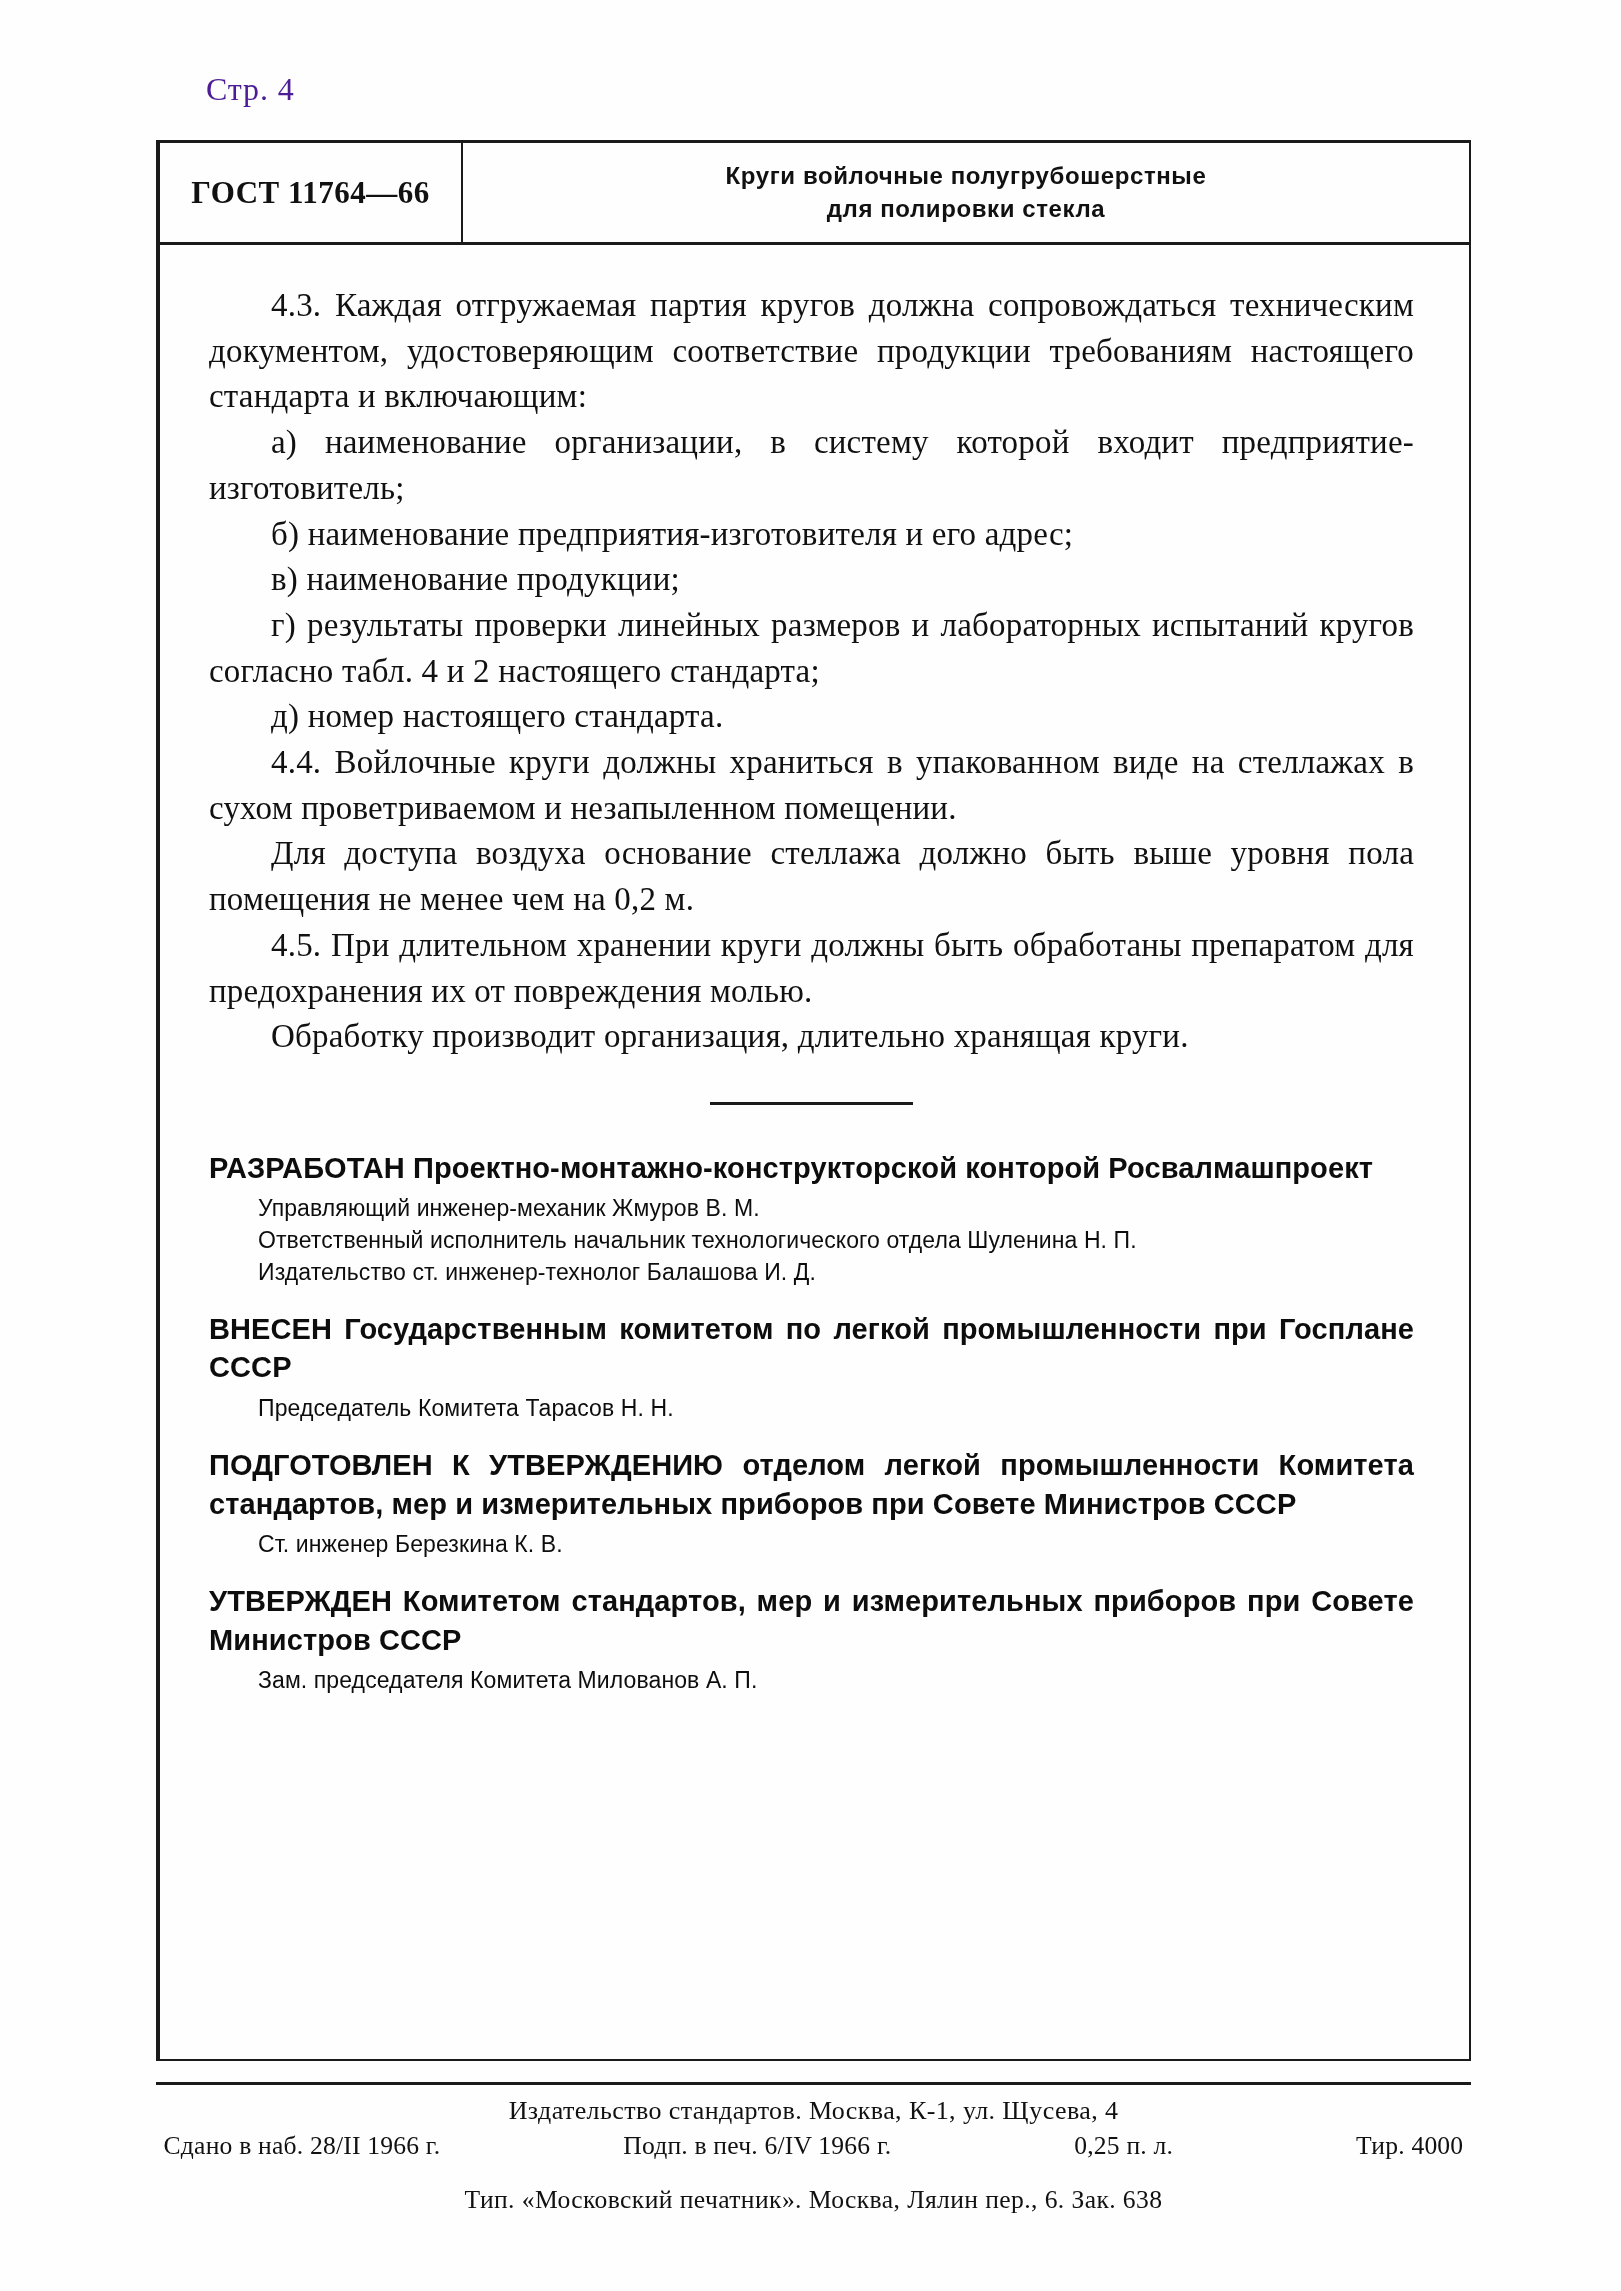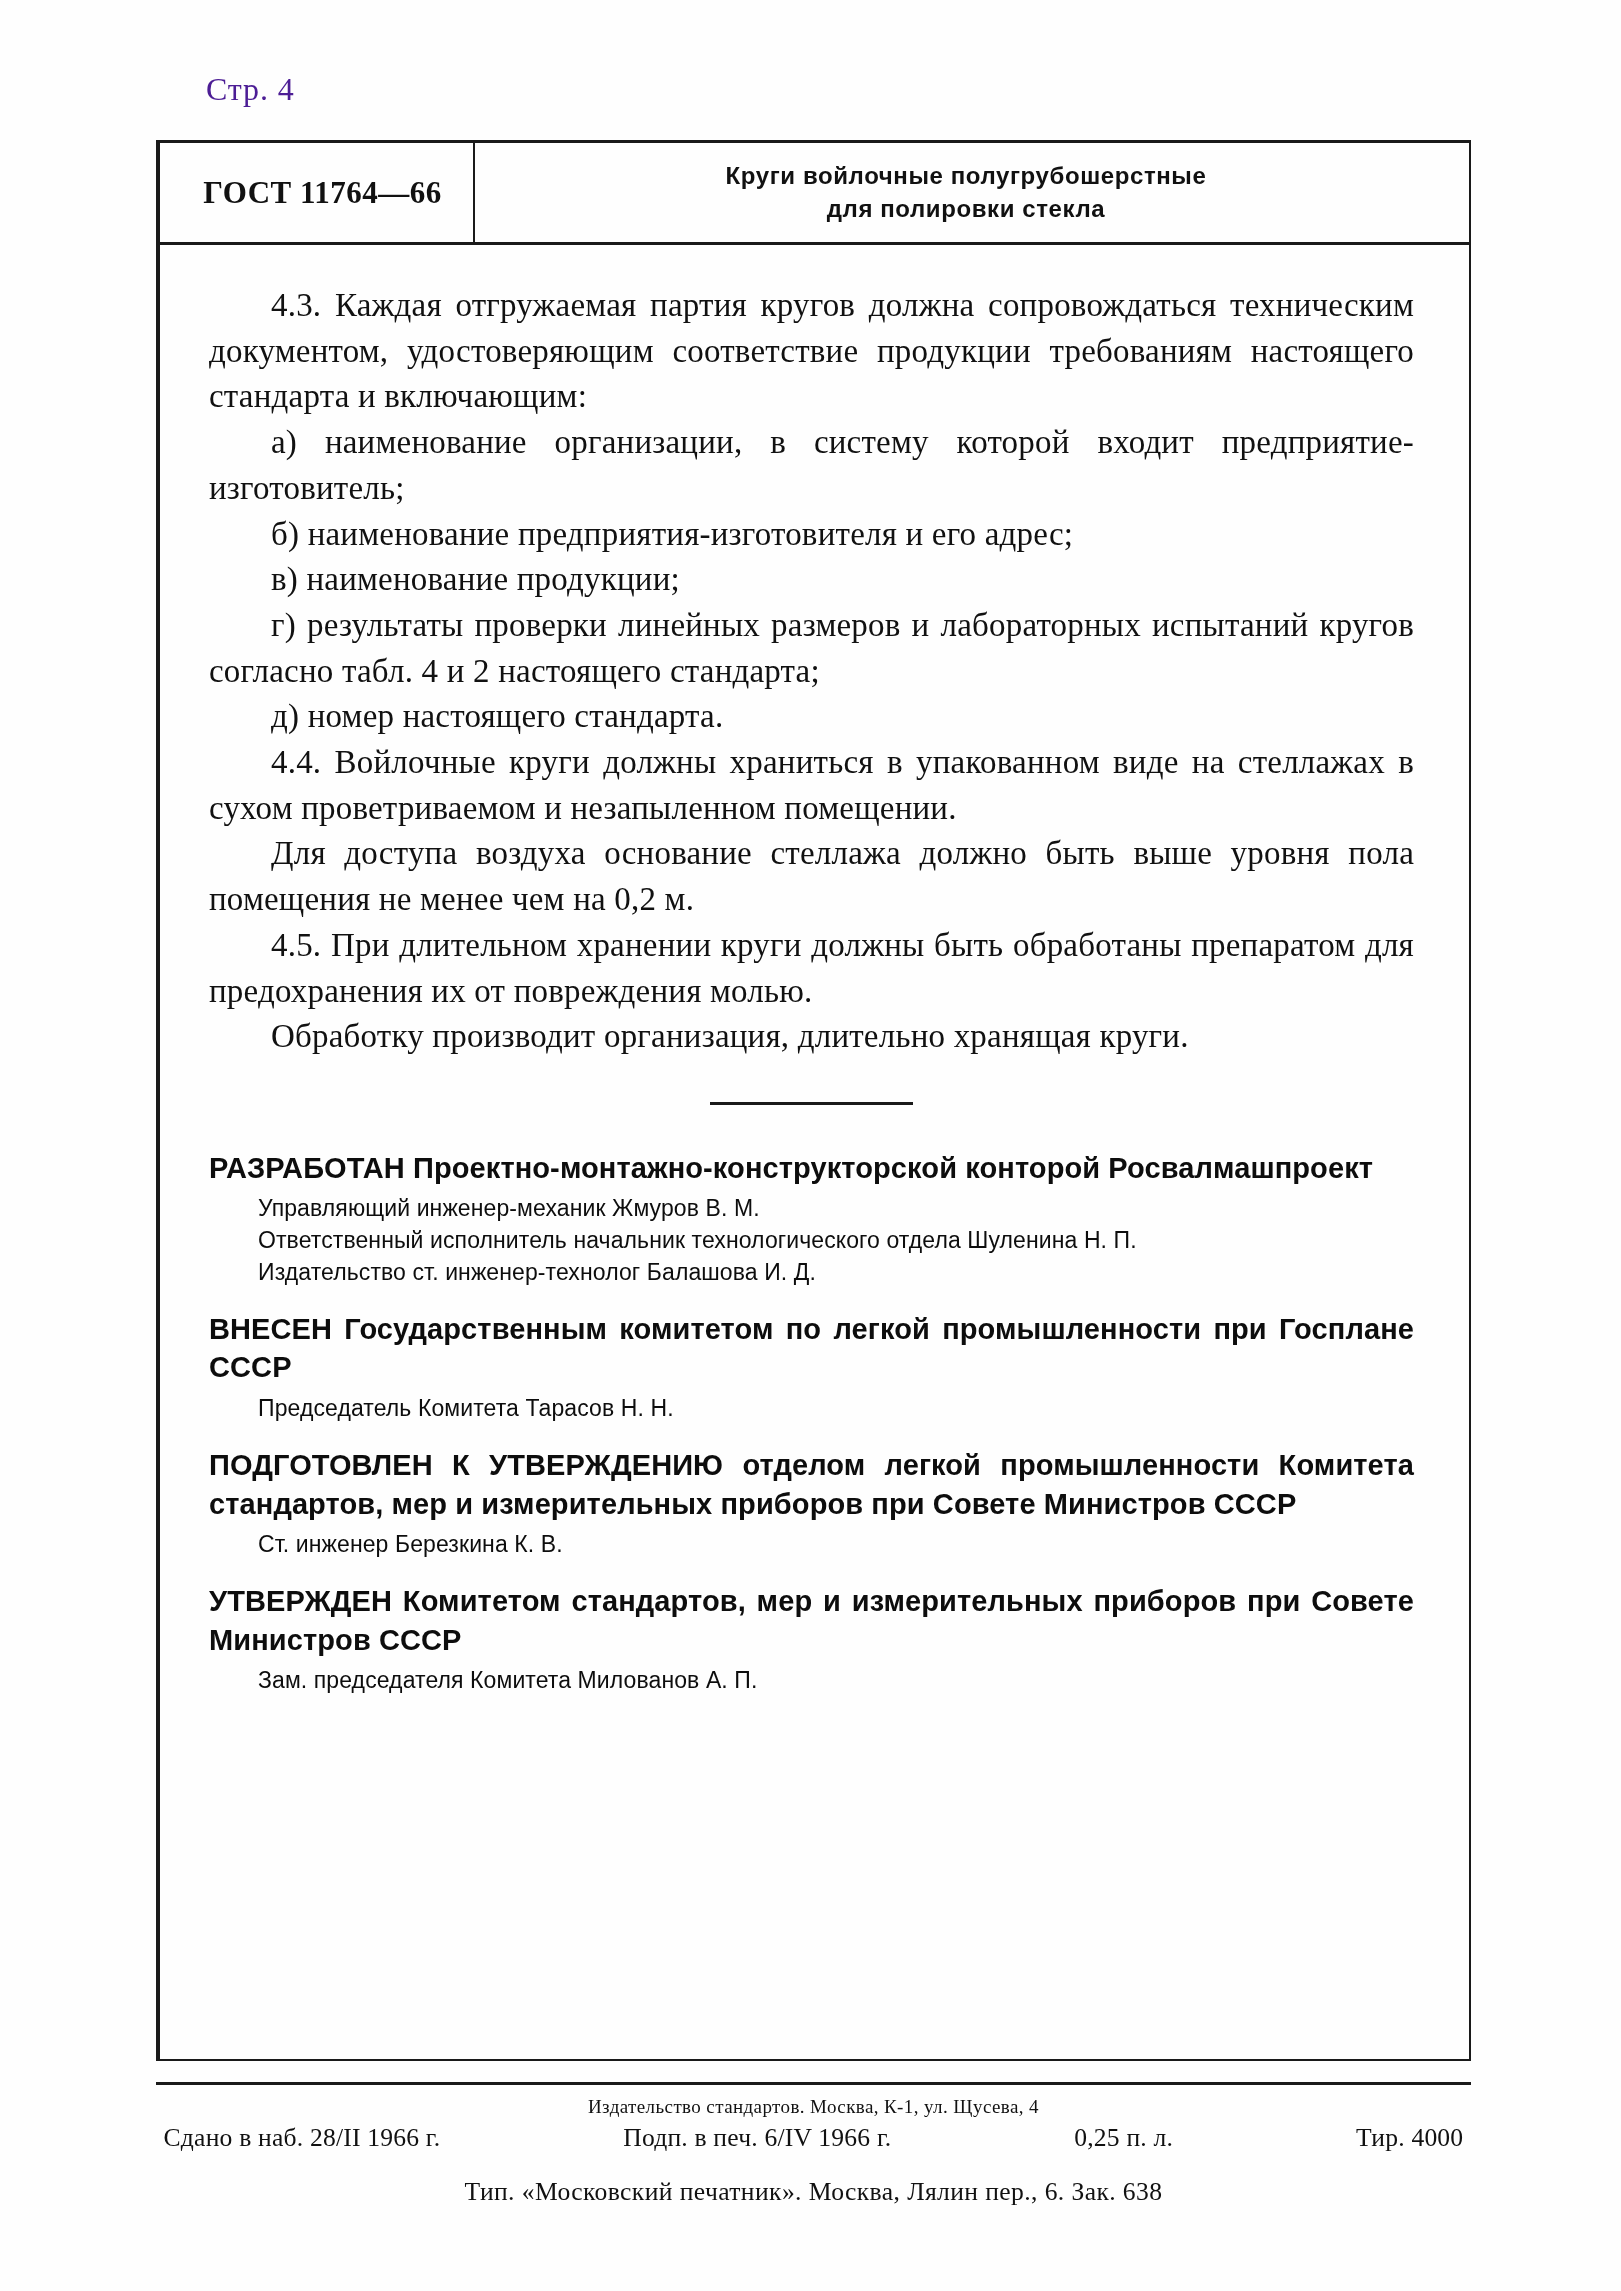--- a/index.html
+++ b/index.html
@@ -45,21 +45,21 @@
     box-sizing: border-box;
   }
   .header {
     position: relative;
     height: 102px;
     border-bottom: 3.8px solid #1a1a1a;
     box-sizing: border-box;
   }
   .header-left {
     position: absolute;
-    left: 12px;
+    left: 0;
     top: 0;
     width: 303px;
     height: 100%;
     border-right: 2.8px solid #1a1a1a;
     box-sizing: border-box;
     display: flex;
     align-items: center;
     justify-content: center;
   }
   .gost-code {
@@ -134,21 +134,21 @@
     font-family: "Liberation Serif", serif;
     color: #111;
   }
   .footer-rule {
     width: 1315px;
     height: 2.8px;
     background: #1a1a1a;
     margin-bottom: 11.4px;
   }
   .footer-line1 {
-    font-size: 19px;
+    font-size: 26px;
     letter-spacing: 0.4px;
     margin-bottom: 4.7px;
   }
   .footer-row {
     display: flex;
     justify-content: space-between;
     font-size: 25.6px;
     letter-spacing: 0.2px;
     padding: 0 7.6px 0 7.6px;
   }

